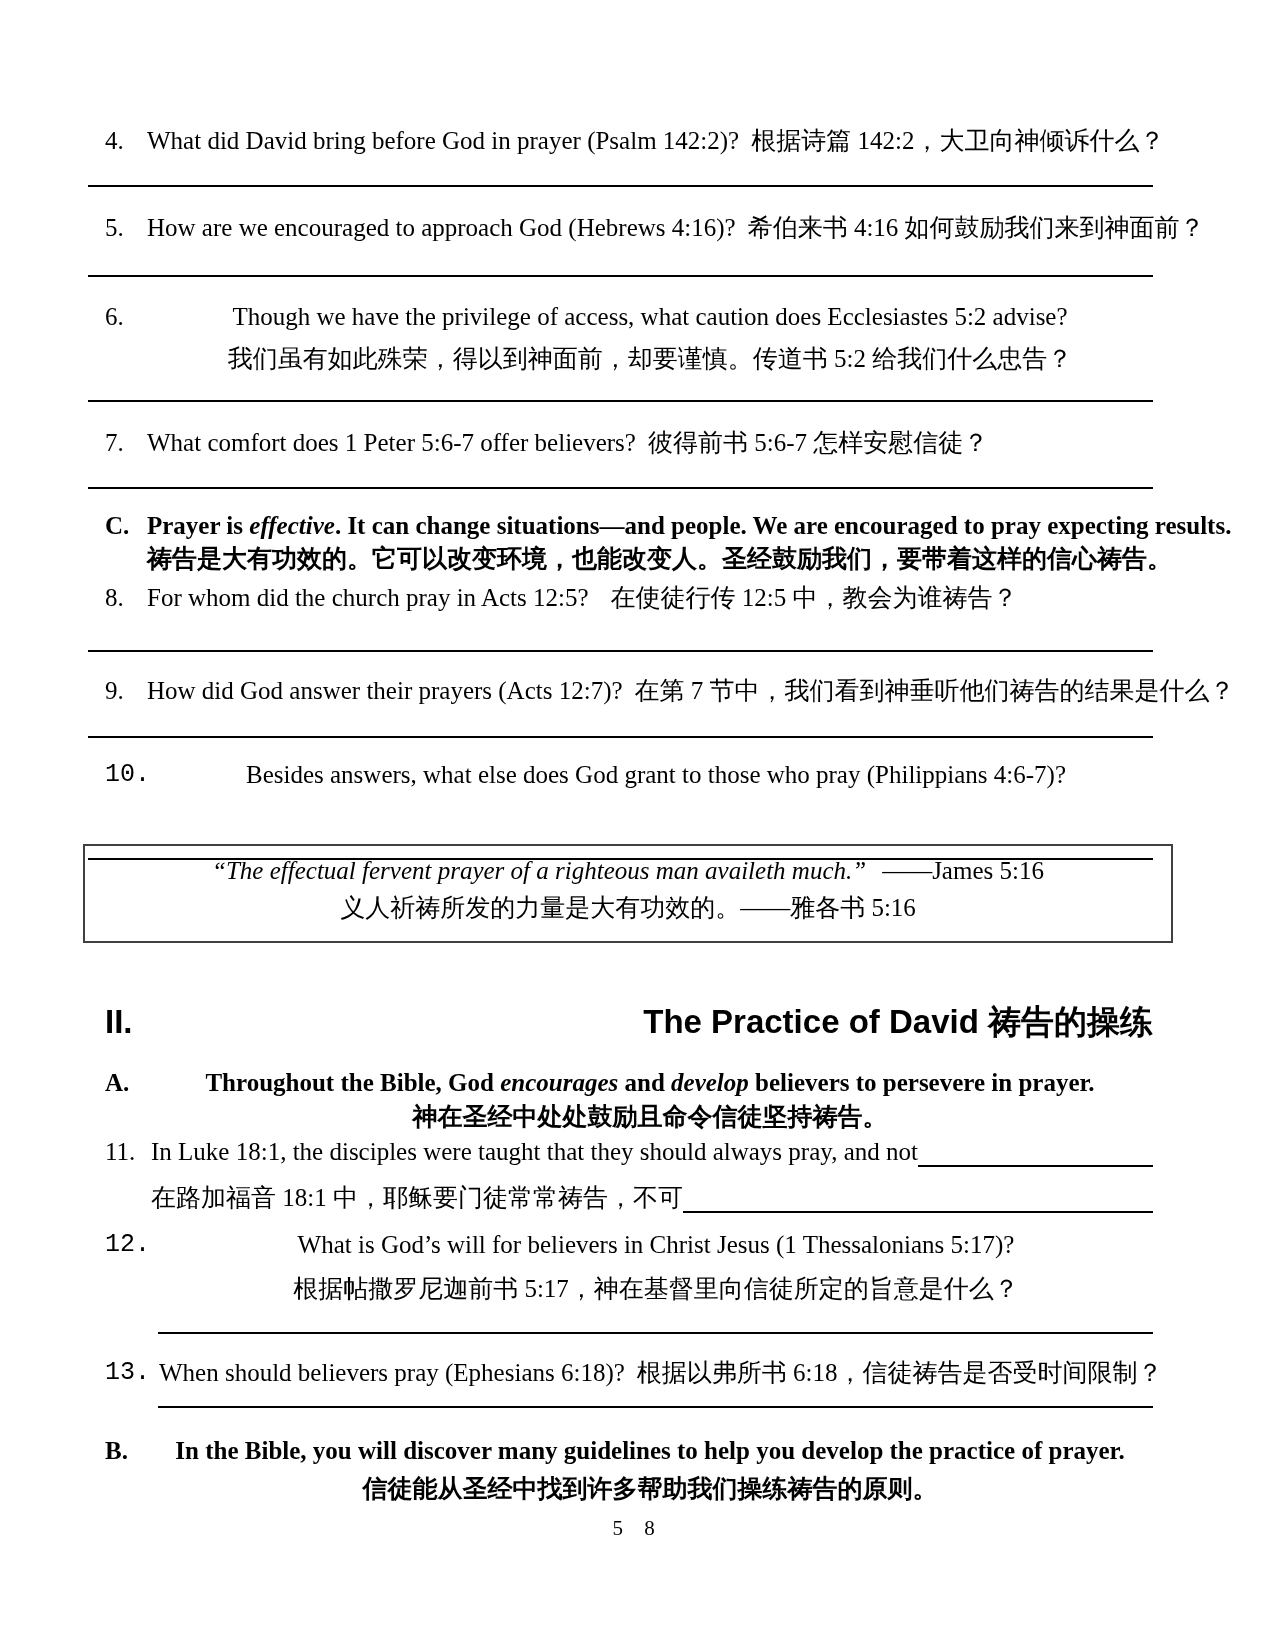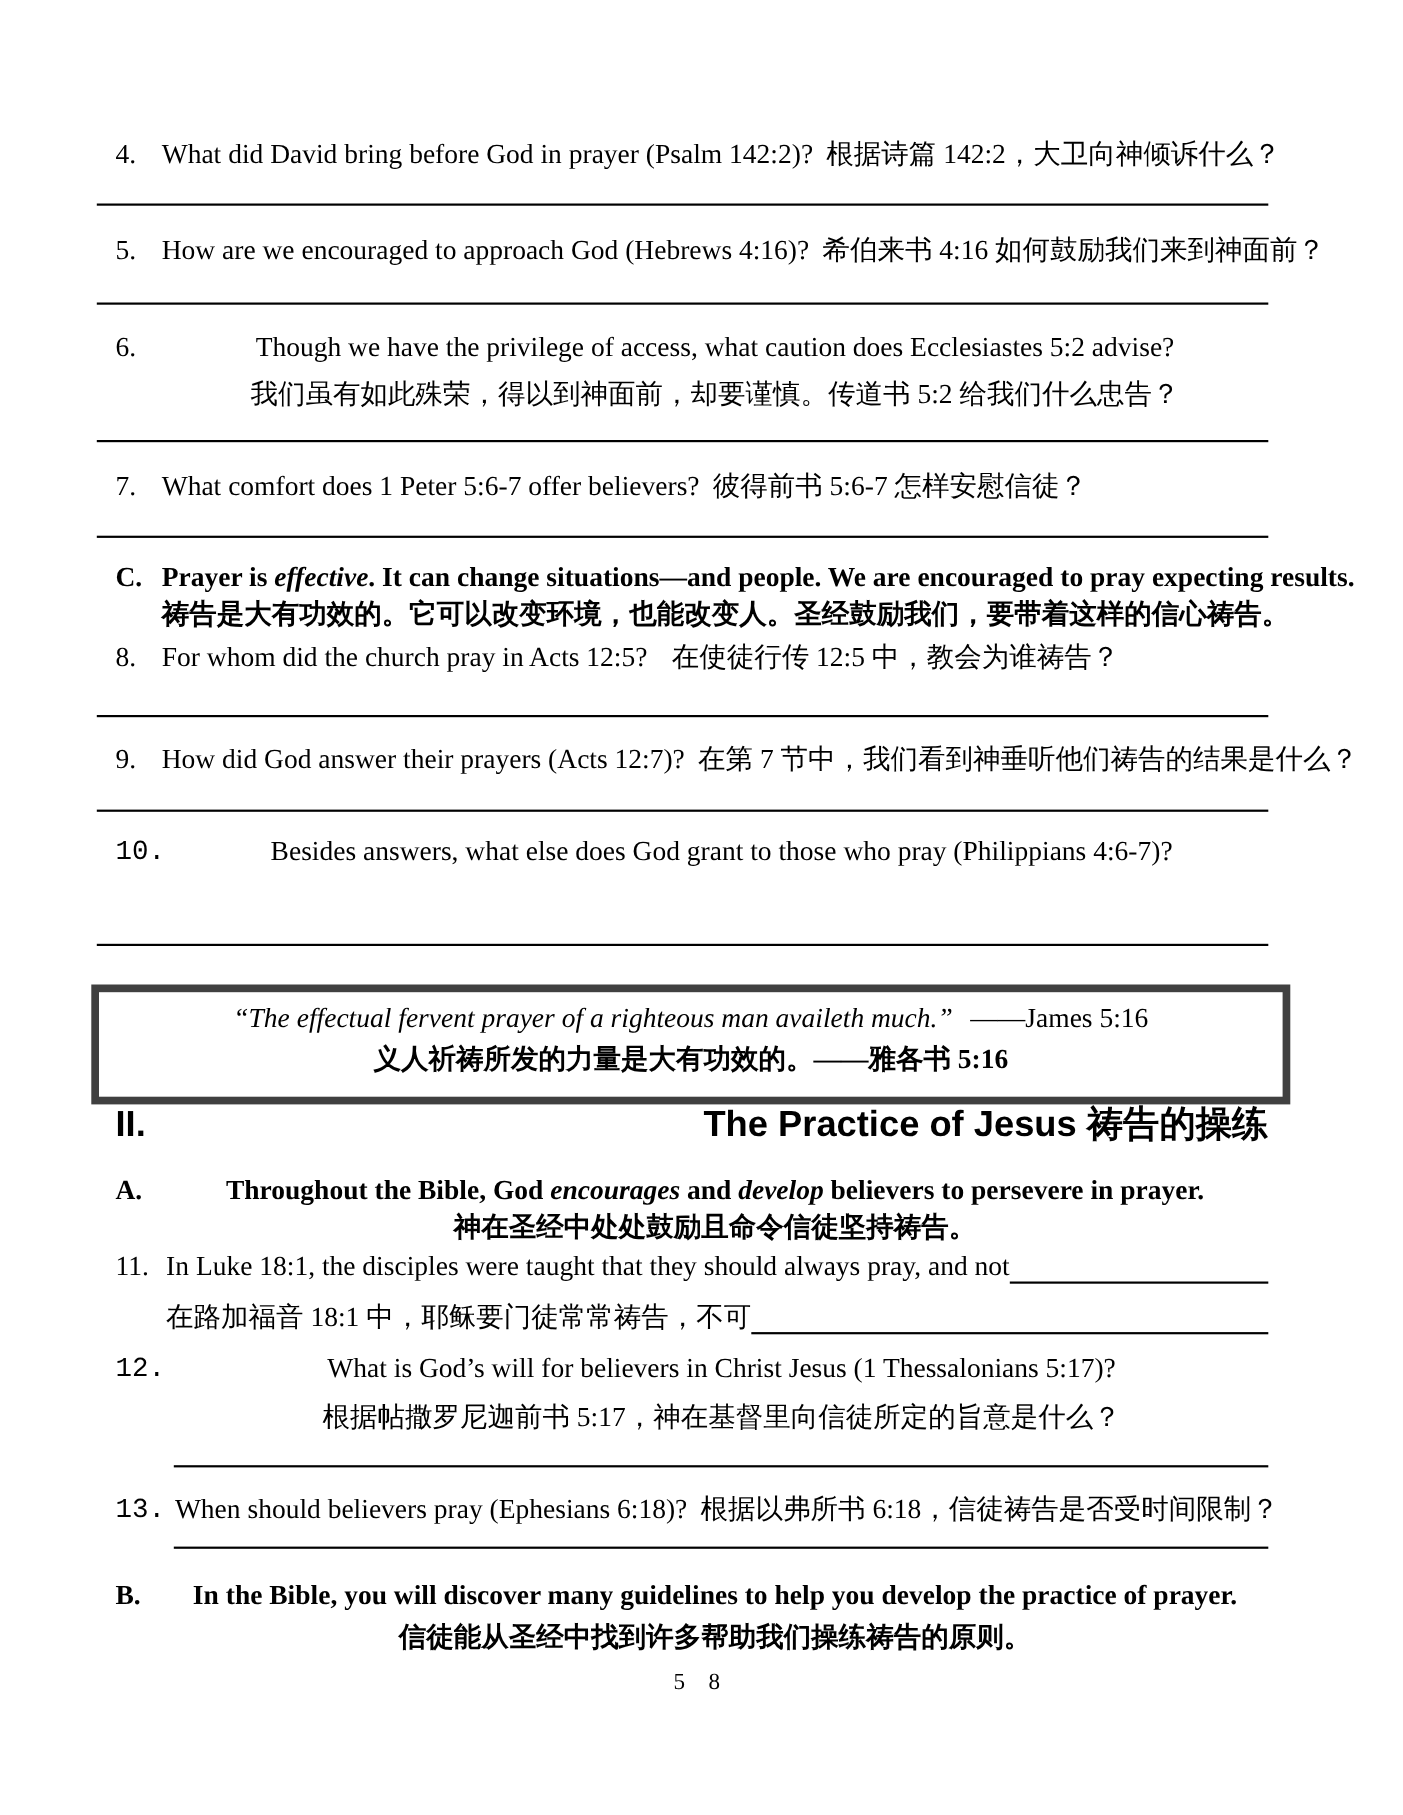--- a/index.html
+++ b/index.html
@@ -31,28 +31,28 @@
   .ansline {
     position:absolute; left:88px; right:122px;
     height:2px; background:#000000;
   }
   .ansline.indent { left:158px; }
   .fill {
     flex:1 1 auto; align-self:stretch;
     border-bottom:2px solid #000000; margin-bottom:5px;
   }
   .quote-box {
-    position:absolute; left:83px; right:102px; top:895px;
-    height:88px; border:7px solid #404040;
+    position:absolute; left:83px; right:102px; top:844px;
+    height:88px; border:2px solid #404040;
     text-align:center; padding-top:7px; box-sizing:content-box;
   }
   .quote-en { font-size:25px; line-height:36px; }
   .quote-en .qt { font-style:italic; }
   .quote-en .ref { margin-left:16px; }
-  .quote-zh { font-size:25px; line-height:38px; font-weight:bold; }
+  .quote-zh { font-size:25px; line-height:38px; font-weight:normal; }
   .heading2 {
     position:absolute; left:105px; right:122px; top:1000px;
     display:flex; font-family:"Liberation Sans","DejaVu Sans",sans-serif;
     font-weight:bold; font-size:33px; line-height:44px; white-space:nowrap;justify-content:space-between;
   }
   .heading2 .hnum { flex:0 0 56px; }
   .pagenum {
     position:absolute; left:0; right:0; top:1516px;
     text-align:center; font-size:21px; letter-spacing:8px;
   }
@@ -117,21 +117,21 @@
   </div>
   <div class="ansline" style="top:858px"></div>
 
   <div class="quote-box">
     <div class="quote-en"><span class="qt">“The effectual fervent prayer of a righteous man availeth much.”</span><span class="ref">——James 5:16</span></div>
     <div class="quote-zh">义人祈祷所发的力量是大有功效的。——雅各书 5:16</div>
   </div>
 
   <div class="heading2">
     <span class="hnum">II.</span>
-    <span><span>The Practice of Jesus</span> <span>祷告的操练</span></span>
+    <span><span>The Practice of David</span> <span>祷告的操练</span></span>
   </div>
 
   <div class="row lh34 bold" style="top:1066px">
     <span class="qnum">A.</span>
     <div class="qbody">
       <span class="line"><span>Throughout the Bible, God </span><span class="bi">encourages</span><span> and </span><span class="bi">develop</span><span> believers to persevere in prayer.</span></span>
       <span class="line">神在圣经中处处鼓励且命令信徒坚持祷告。</span>
     </div>
   </div>
 

